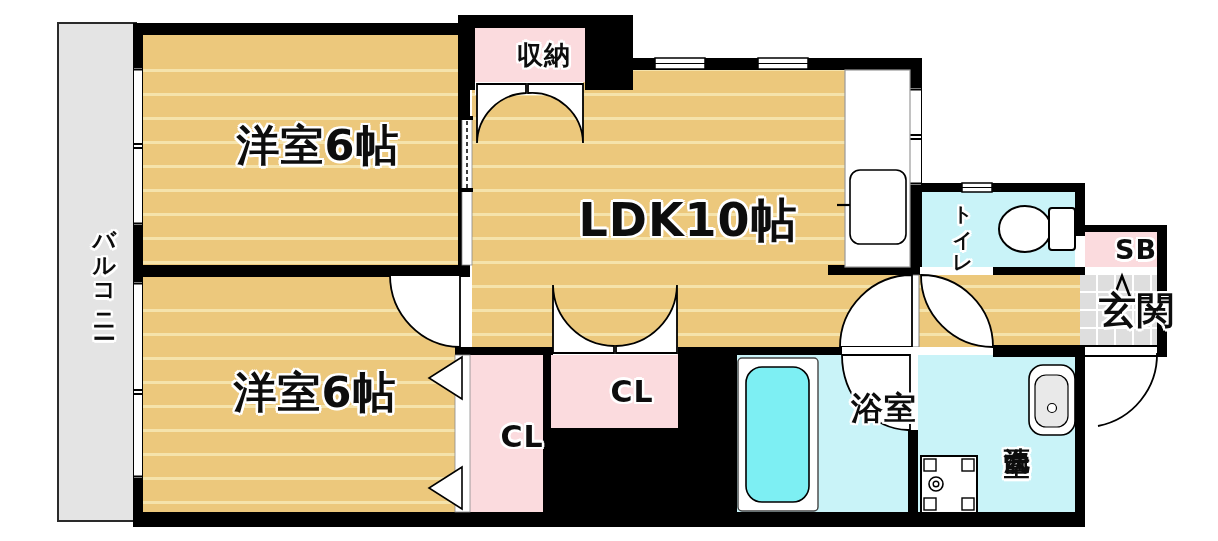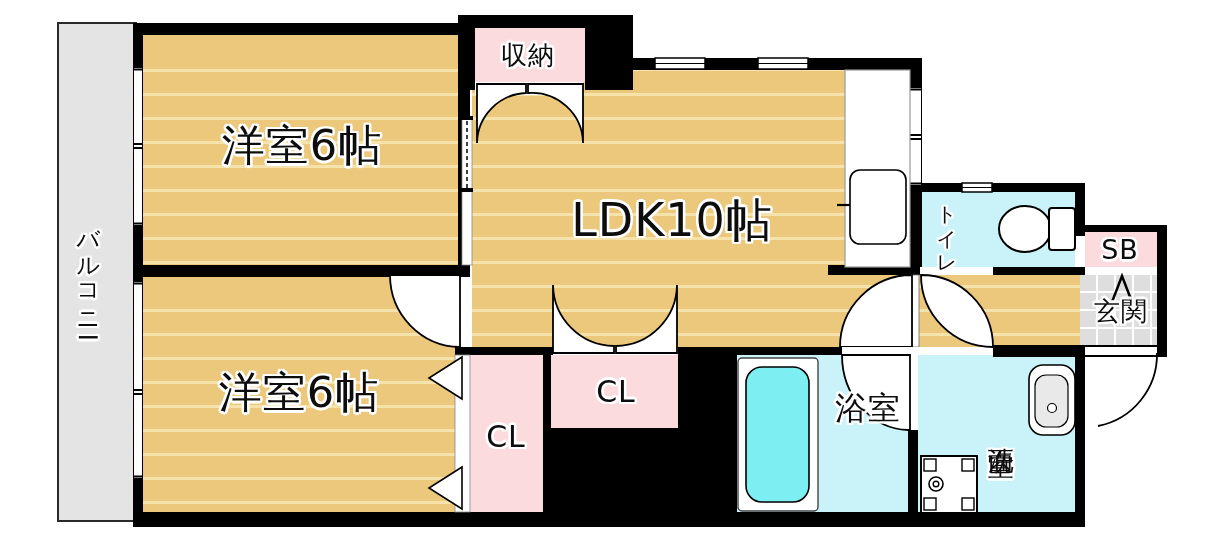--- a/index.html
+++ b/index.html
@@ -13,24 +13,24 @@
   .floor{position:absolute;background-color:var(--floor-tan);
          background-image:repeating-linear-gradient(to bottom,rgba(0,0,0,0) 0 21px,var(--floor-stripe) 21px 24px);}
   .pink{position:absolute;background:var(--closet-pink);}
   .cyan{position:absolute;background:var(--wet-cyan);}
   .balcony{position:absolute;background:var(--balcony-gray);border:2px solid #2a2a2a;border-right:none;
            box-shadow:inset -4px 0 0 #ffffff;}
   .tiles{position:absolute;background-color:var(--tile-gray);
          background-image:repeating-linear-gradient(to right,rgba(0,0,0,0) 0 16px,#fff 16px 18px),
                           repeating-linear-gradient(to bottom,rgba(0,0,0,0) 0 16px,#fff 16px 18px);}
   svg{position:absolute;left:0;top:0;}
-  .lbl{position:absolute;transform:translate(-50%,-50%);color:#0d0d0d;font-weight:normal;
+  .lbl{position:absolute;transform:translate(-50%,-50%);color:#0d0d0d;font-weight:bold;
        white-space:nowrap;line-height:1.02;letter-spacing:1px;
        text-shadow:-2px -2px 0 #fff,2px -2px 0 #fff,-2px 2px 0 #fff,2px 2px 0 #fff,
-                   0 -2.5px 0 #fff,0 2.5px 0 #fff,-2.5px 0 0 #fff,2.5px 0 0 #fff;}
+                   0 -2.5px 0 #fff,0 2.5px 0 #fff,-2.5px 0 0 #fff,2.5px 0 0 #fff;margin-left:16px;}
   .vert{writing-mode:vertical-rl;text-orientation:upright;letter-spacing:2px;}
 </style>
 </head>
 <body>
 
 <div id="plan">
 
   <div class="balcony" style="left:57px;top:22px;width:78px;height:496px;"></div>
   <div class="floor" style="left:143px;top:35px;width:315px;height:230px;background-position:0 13px;"></div>
   <div class="floor" style="left:143px;top:277px;width:312px;height:235px;background-position:0 11px;"></div>
@@ -176,17 +176,17 @@
   </svg>
 
   <div class="lbl" style="left:302px;top:146px;font-size:43px;">洋室6帖</div>
   <div class="lbl" style="left:299px;top:393px;font-size:43px;">洋室6帖</div>
   <div class="lbl" style="left:672px;top:220px;font-size:46px;">LDK10帖</div>
   <div class="lbl" style="left:528px;top:55px;font-size:26px;">収納</div>
   <div class="lbl" style="left:506px;top:437px;font-size:30px;">CL</div>
   <div class="lbl" style="left:616px;top:392px;font-size:30px;">CL</div>
   <div class="lbl vert" style="left:947px;top:229px;font-size:20px;">トイレ</div>
   <div class="lbl" style="left:1120px;top:250px;font-size:27px;">SB</div>
-  <div class="lbl" style="left:1121px;top:311px;font-size:26px;">玄関</div>
+  <div class="lbl" style="left:1121px;top:311px;font-size:37px;">玄関</div>
   <div class="lbl" style="left:868px;top:408px;font-size:32px;">浴室</div>
   <div class="lbl vert" style="left:1001px;top:430px;font-size:26px;">洗面室</div>
   <div class="lbl vert" style="left:88px;top:271px;font-size:23px;">バルコニー</div>
 </div>
 
 </body></html>

